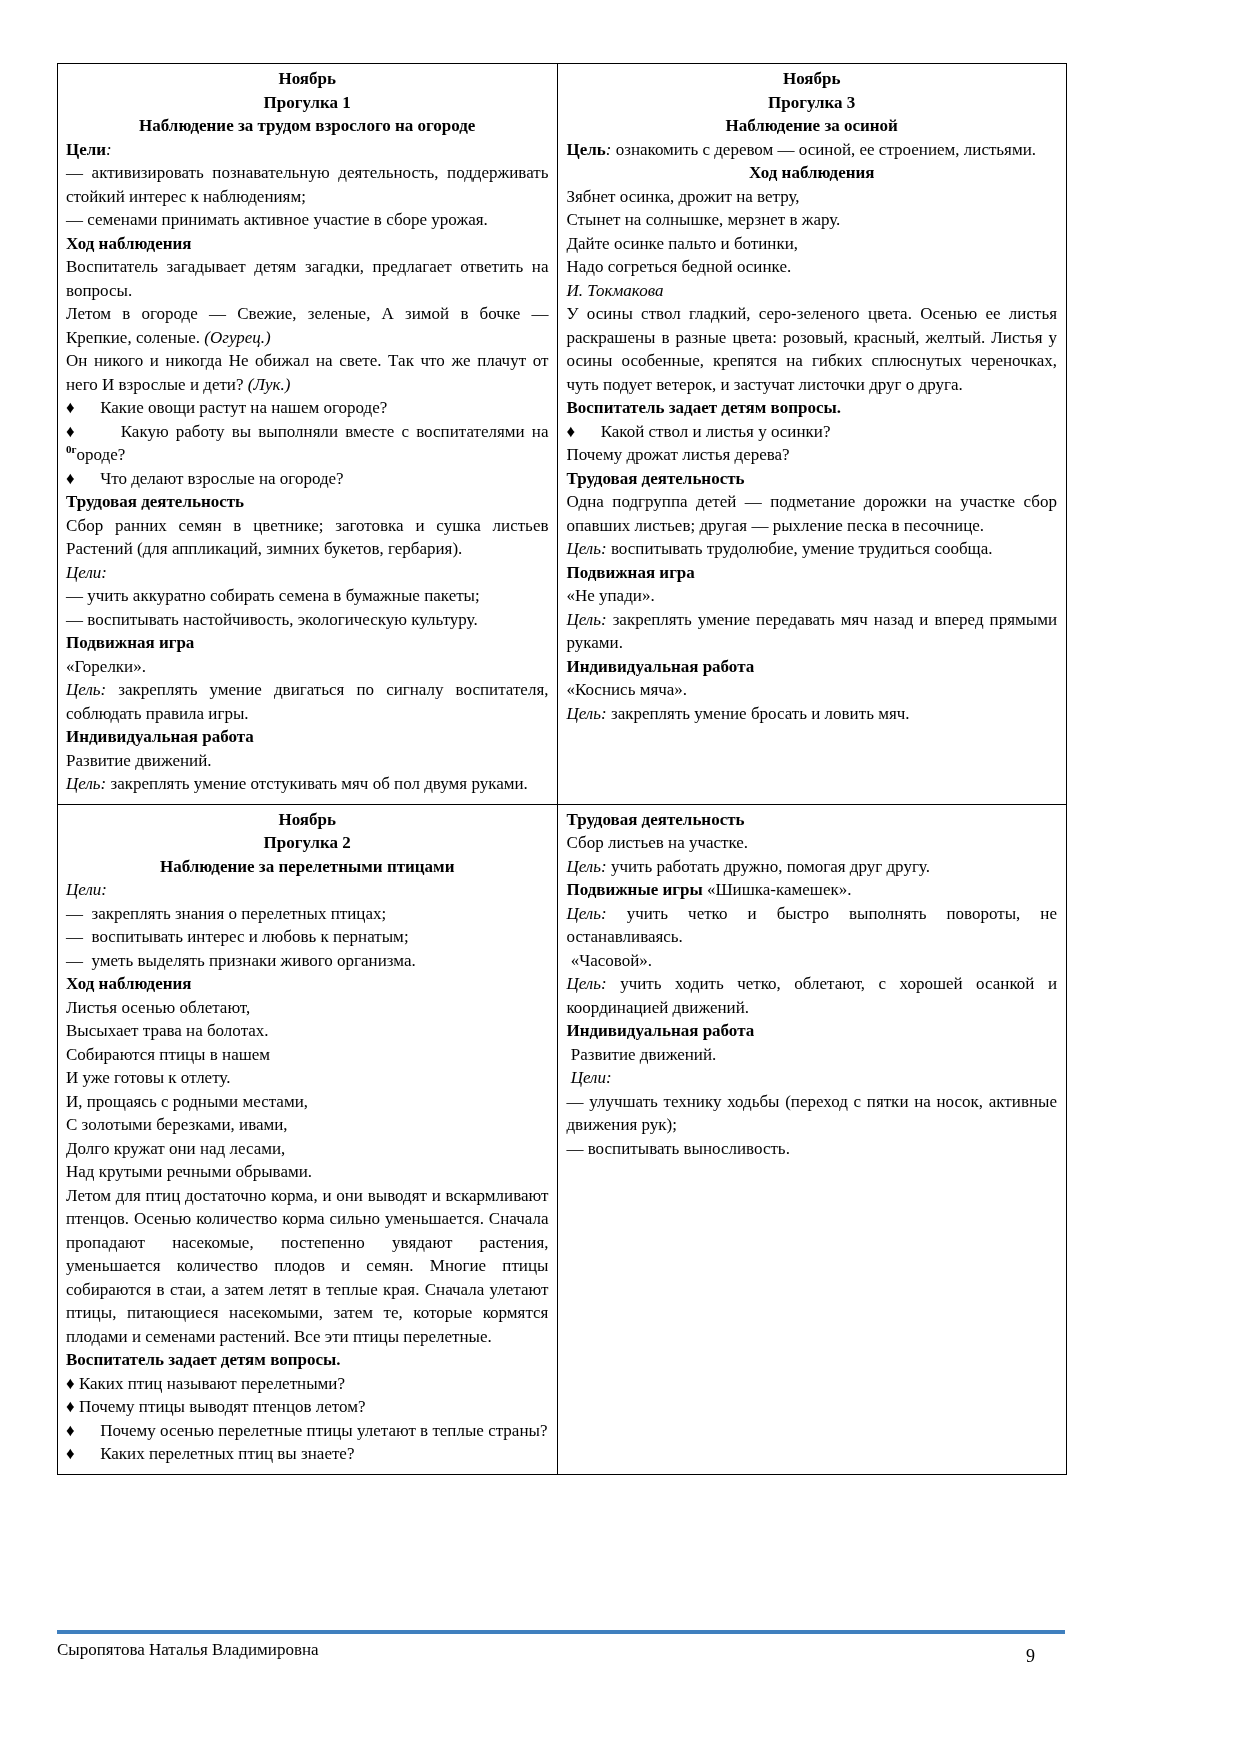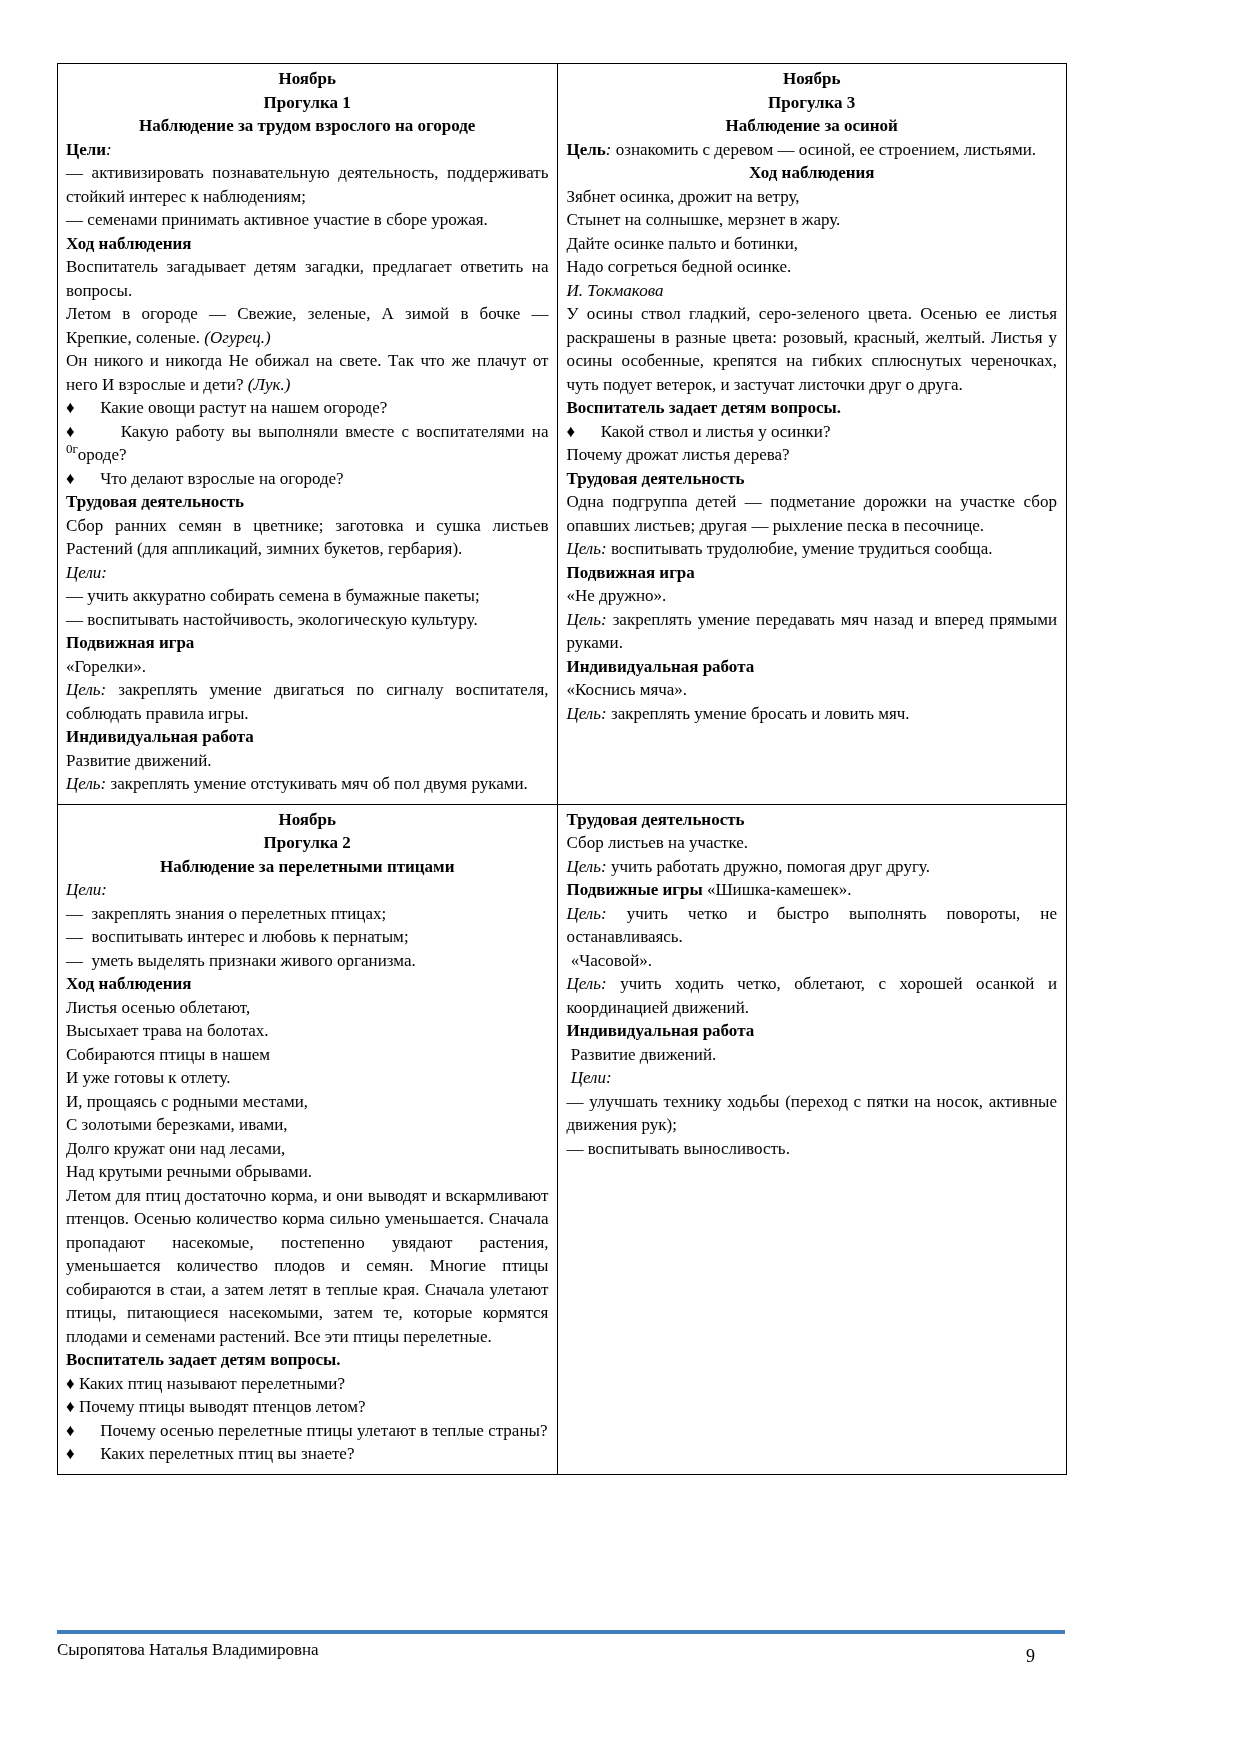--- a/index.html
+++ b/index.html
@@ -23,21 +23,21 @@
   }
   table.doc-table td {
     border: 1.6px solid #000000;
     vertical-align: top;
     padding: 3px 9px 8px 8px;
   }
   .doc-table p { margin: 0; text-align: justify; }
   .doc-table p.c { text-align: center; }
   .b { font-weight: bold; }
   .i { font-style: italic; }
-  sup { font-size: 13px; line-height: 0; }
+  sup { font-size: 11px; line-height: 0; font-weight: bold; }
   .footer {
     position: absolute;
     left: 57px;
     top: 1630px;
     width: 1008px;
   }
   .footer-rule {
     height: 4px;
     background: #3f7fbe;
   }
@@ -100,21 +100,21 @@
             <p><span>Надо согреться бедной осинке.</span></p>
             <p><span class="i">И. Токмакова</span></p>
             <p><span>У осины ствол гладкий, серо-зеленого цвета. Осенью ее листья раскрашены в разные цвета: розовый, красный, желтый. Листья у осины особенные, крепятся на гибких сплюснутых череночках, чуть подует ветерок, и застучат листочки друг о друга.</span></p>
             <p><span class="b">Воспитатель задает детям вопросы.</span></p>
             <p><span>♦&nbsp;&nbsp;&nbsp;&nbsp;&nbsp;&nbsp;Какой ствол и листья у осинки?</span></p>
             <p><span>Почему дрожат листья дерева?</span></p>
             <p><span class="b">Трудовая деятельность</span></p>
             <p><span>Одна подгруппа детей — подметание дорожки на участке сбор опавших листьев; другая — рыхление песка в песочнице.</span></p>
             <p><span class="i">Цель:</span><span> воспитывать трудолюбие, умение трудиться сообща.</span></p>
             <p><span class="b">Подвижная игра</span></p>
-            <p><span>«Не дружно».</span></p>
+            <p><span>«Не упади».</span></p>
             <p><span class="i">Цель:</span><span> закреплять умение передавать мяч назад и вперед прямыми руками.</span></p>
             <p><span class="b">Индивидуальная работа</span></p>
             <p><span>«Коснись мяча».</span></p>
             <p><span class="i">Цель:</span><span> закреплять умение бросать и ловить мяч.</span></p>
           </td>
     </tr>
     <tr>
       <td>
             <p class="c"><span class="b">Ноябрь</span></p>
             <p class="c"><span class="b">Прогулка 2</span></p>

